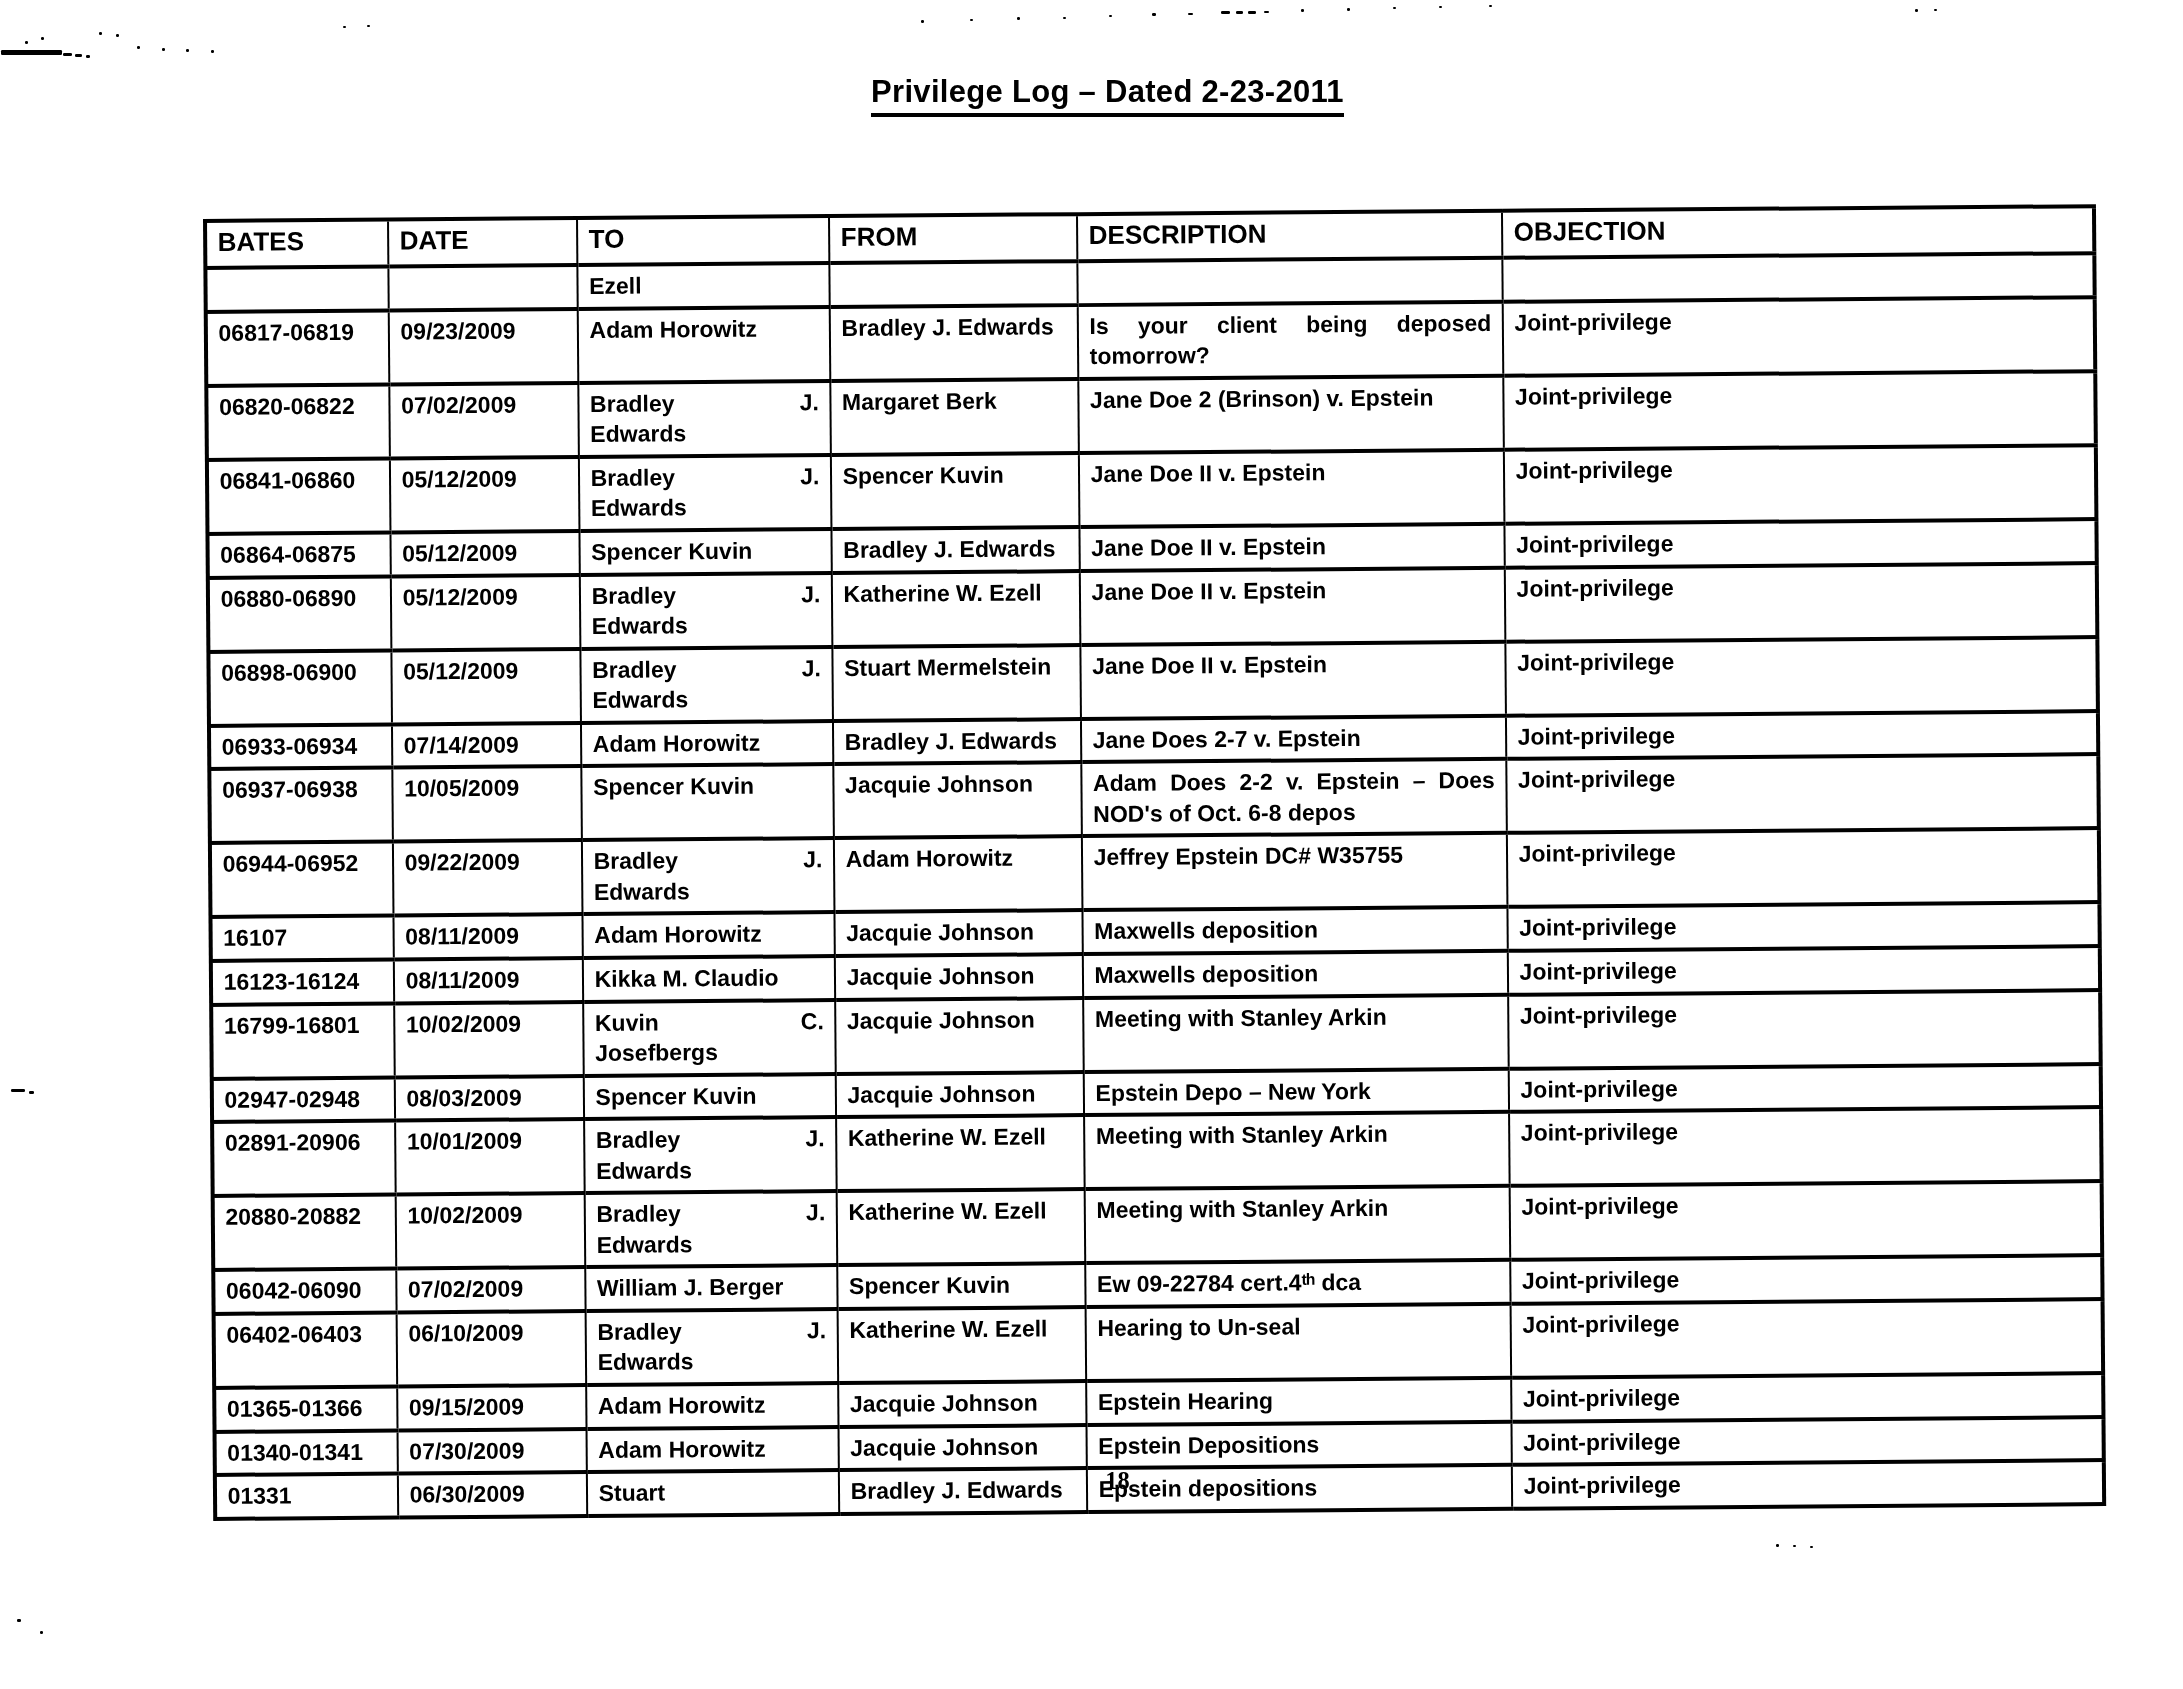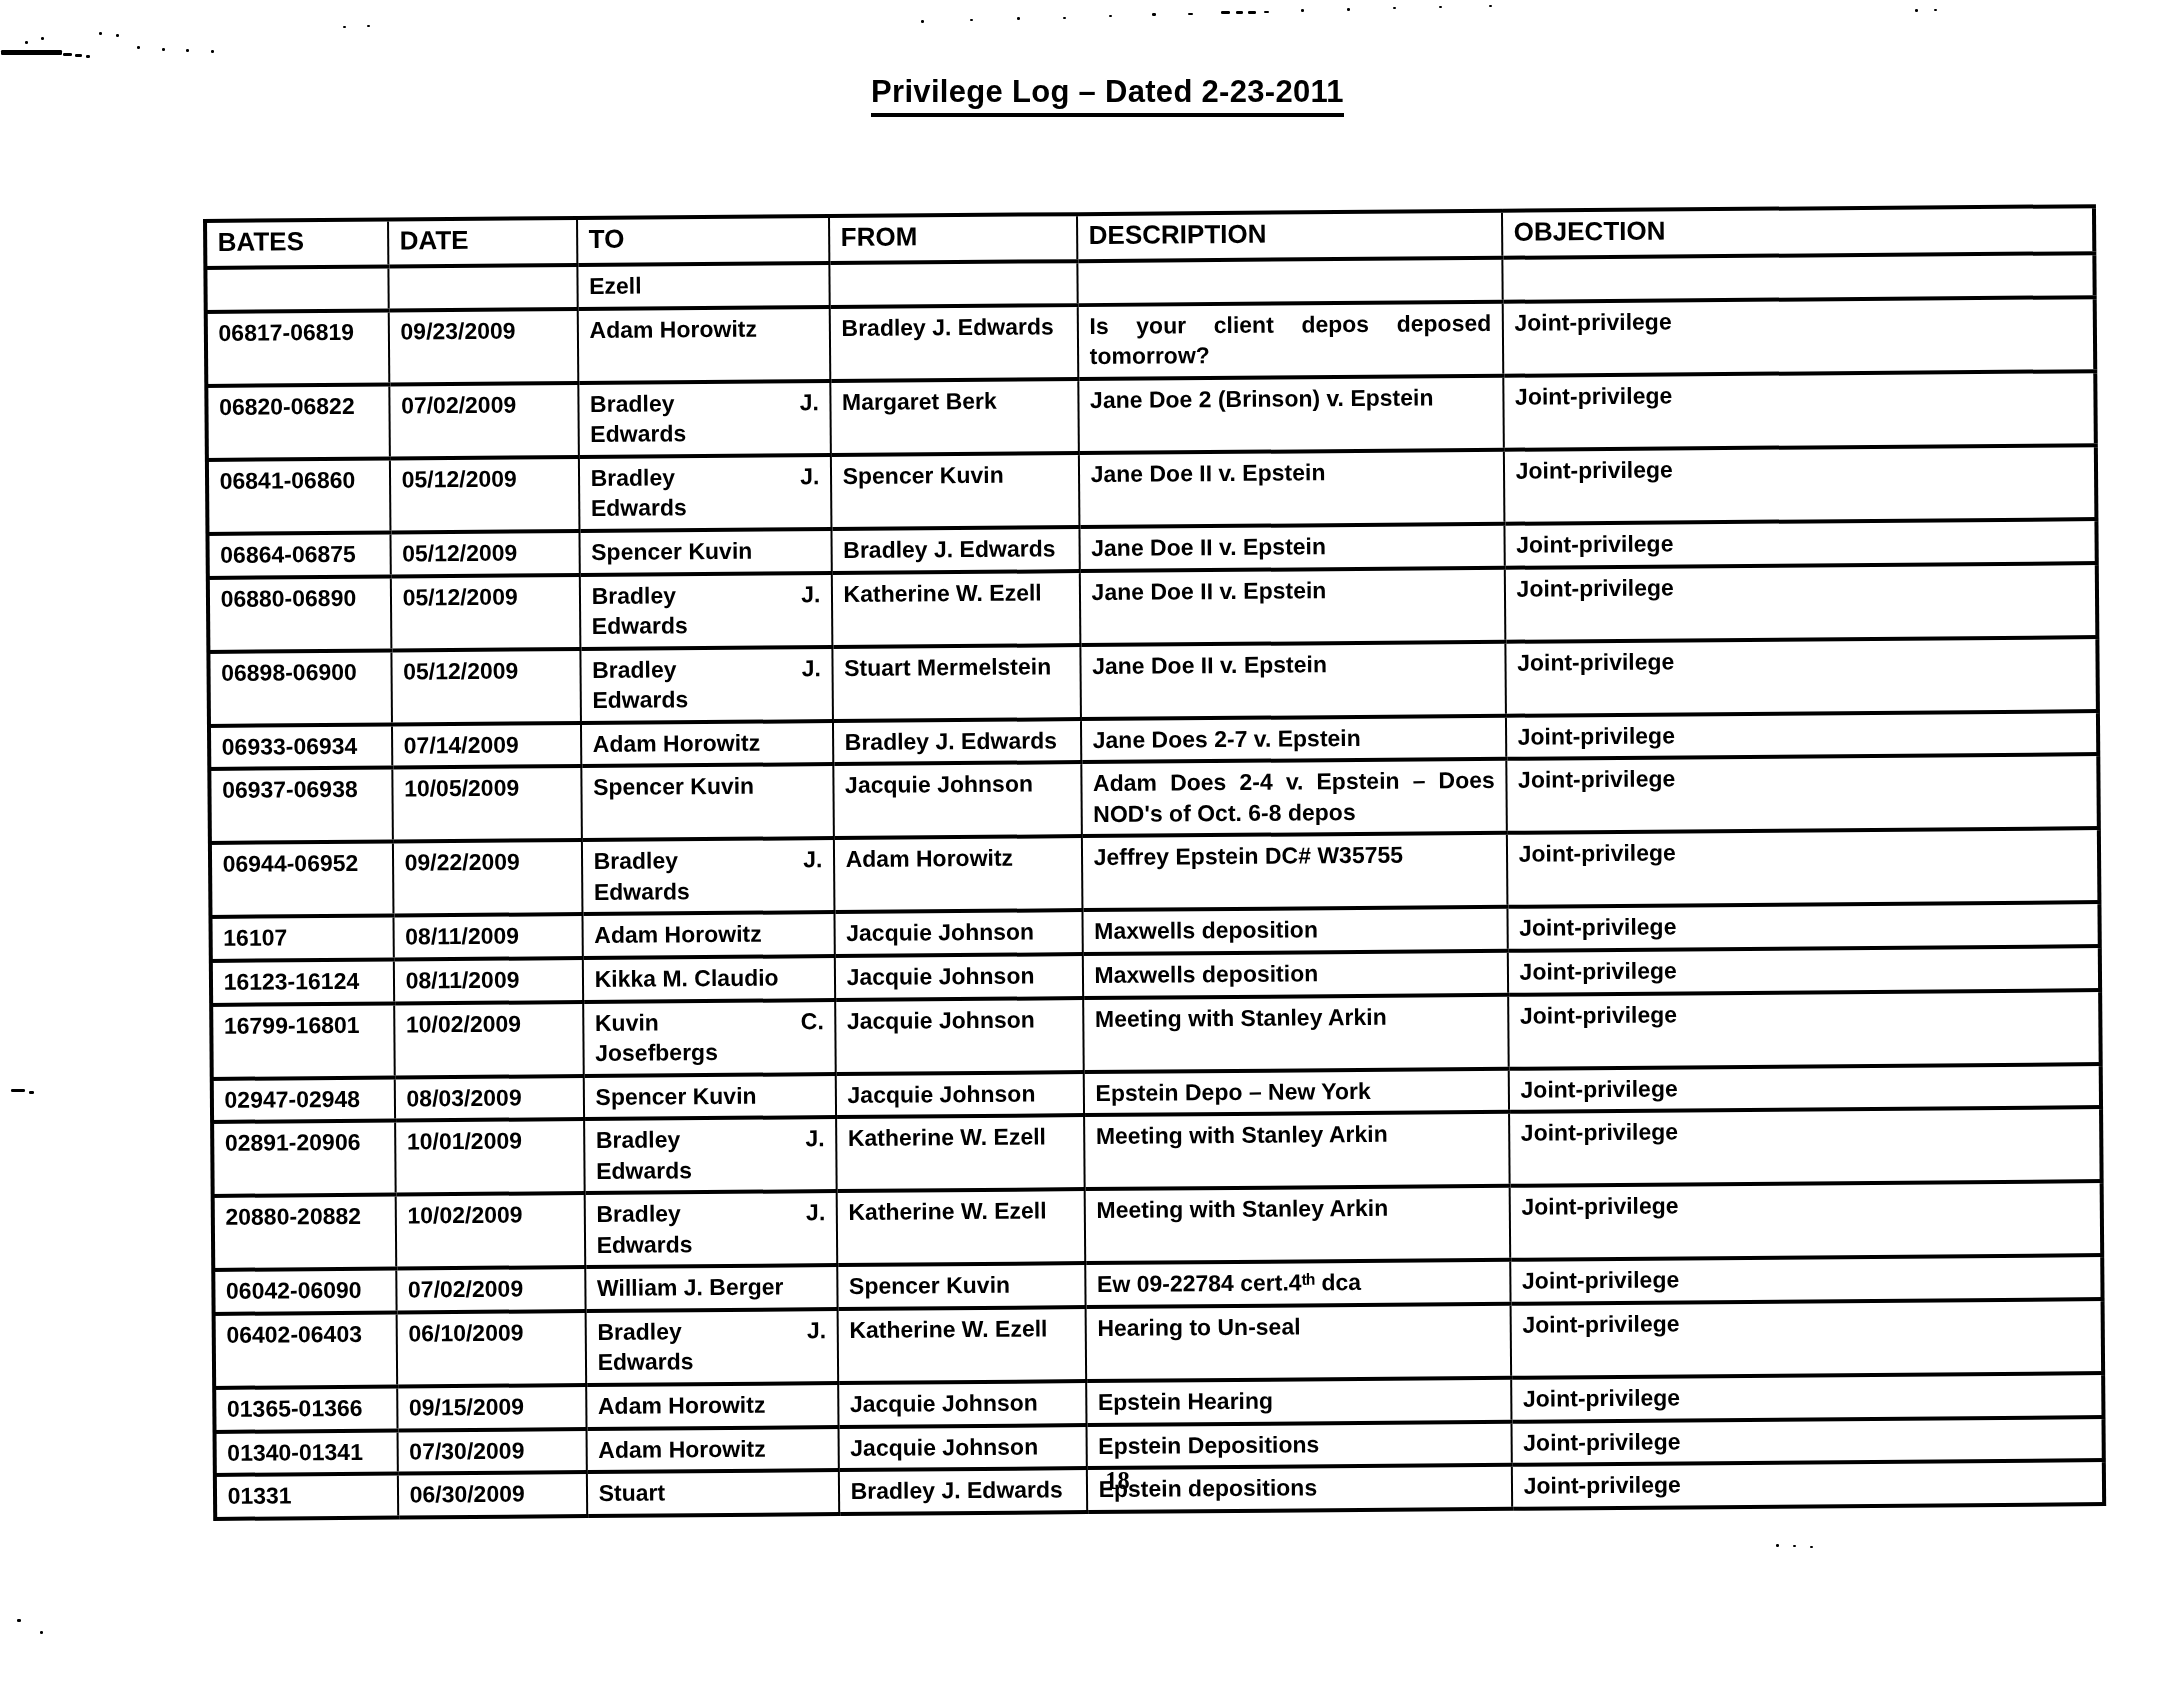--- a/index.html
+++ b/index.html
@@ -114,21 +114,21 @@
           <tr>
             <td class="col-bates">06817-06819</td>
             <td class="col-date">09/23/2009</td>
             <td class="col-to">Adam Horowitz</td>
             <td class="col-from">Bradley J. Edwards</td>
             <td class="col-description">
               <div class="spread">
                 <span>Is</span>
                 <span>your</span>
                 <span>client</span>
-                <span>depos</span>
+                <span>being</span>
                 <span>deposed</span>
               </div>
               <div>tomorrow?</div>
             </td>
             <td class="col-objection">Joint-privilege</td>
           </tr>
           <tr>
             <td class="col-bates">06820-06822</td>
             <td class="col-date">07/02/2009</td>
             <td class="col-to">
@@ -202,21 +202,21 @@
           </tr>
           <tr>
             <td class="col-bates">06937-06938</td>
             <td class="col-date">10/05/2009</td>
             <td class="col-to">Spencer Kuvin</td>
             <td class="col-from">Jacquie Johnson</td>
             <td class="col-description">
               <div class="spread">
                 <span>Adam</span>
                 <span>Does</span>
-                <span>2-4</span>
+                <span>2-2</span>
                 <span>v.</span>
                 <span>Epstein</span>
                 <span>–</span>
                 <span>Does</span>
               </div>
               <div>NOD's of Oct. 6-8 depos</div>
             </td>
             <td class="col-objection">Joint-privilege</td>
           </tr>
           <tr>

